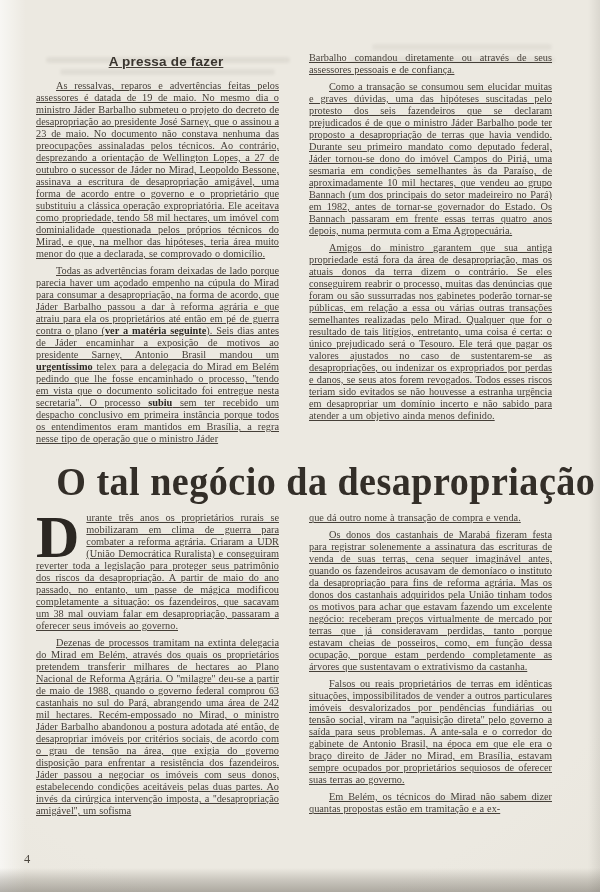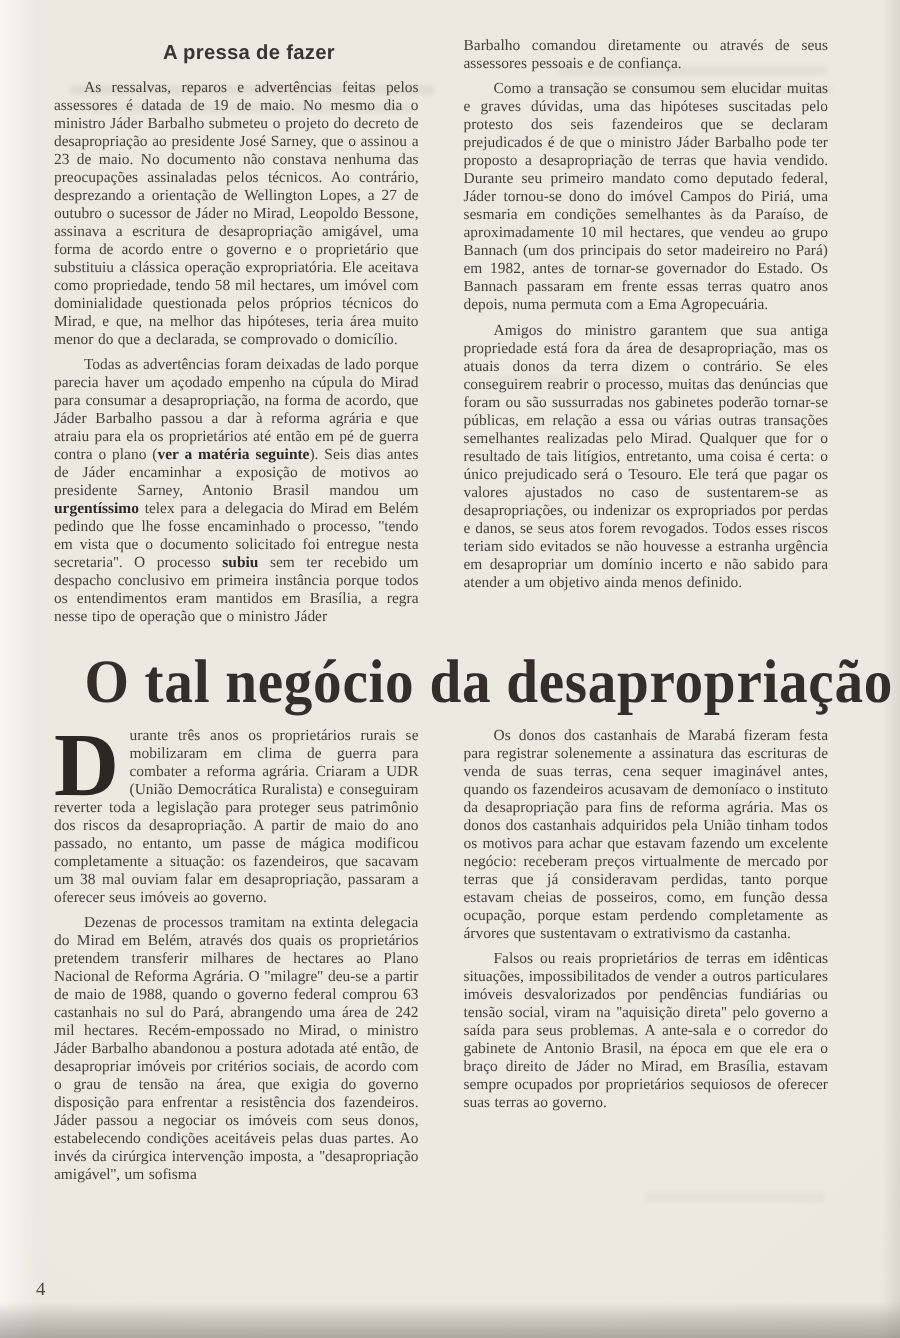--- a/index.html
+++ b/index.html
@@ -8,21 +8,21 @@
     position:relative;width:600px;height:892px;
     background-color:#e8e4db;
     background-image:
       linear-gradient(180deg, rgba(0,0,0,0) 868px, rgba(122,117,107,.30) 880px, rgba(104,99,90,.48) 892px),
       linear-gradient(90deg, rgba(255,255,255,.62) 0px, rgba(255,255,255,0) 26px),
       linear-gradient(270deg, rgba(90,86,78,.12) 0px, rgba(90,86,78,0) 12px),
       radial-gradient(140% 120% at 45% 35%, #ece9e1 55%, #e2ded3 100%);
     font-family:"Liberation Serif", serif;
     color:#453f38;
   }
-  .content{position:absolute;left:36px;top:25px;width:533px;}
+  .content{position:absolute;left:36px;top:52px;width:533px;text-decoration:underline;}
   .cols{display:flex;gap:13px;}
   .col{width:260px;}
   .kicker-title{
     margin:2px 0 10px 0;
     font:bold 13.5px/16px "Liberation Sans", sans-serif;
     letter-spacing:.2px;text-align:center;color:#3a352f;
   }
   p.body{
     margin:0 17px 5px 0;
     font-size:10.3px;line-height:12px;
@@ -90,21 +90,23 @@
     </div>
 
     <h1 class="headline"><span class="headline-text">O tal negócio da desapropriação</span></h1>
 
     <div class="cols">
       <div class="col">
         <p class="body"><span class="dropcap">D</span><span>urante três anos os proprietários rurais se mobilizaram em clima de guerra para combater a reforma agrária. Criaram a UDR (União Democrática Ruralista) e conseguiram reverter toda a legislação para proteger seus patrimônio dos riscos da desapropriação. A partir de maio do ano passado, no entanto, um passe de mágica modificou completamente a situação: os fazendeiros, que sacavam um 38 mal ouviam falar em desapropriação, passaram a oferecer seus imóveis ao governo.</span></p>
         <p class="body indent">Dezenas de processos tramitam na extinta delegacia do Mirad em Belém, através dos quais os proprietários pretendem transferir milhares de hectares ao Plano Nacional de Reforma Agrária. O ''milagre'' deu-se a partir de maio de 1988, quando o governo federal comprou 63 castanhais no sul do Pará, abrangendo uma área de 242 mil hectares. Recém-empossado no Mirad, o ministro Jáder Barbalho abandonou a postura adotada até então, de desapropriar imóveis por critérios sociais, de acordo com o grau de tensão na área, que exigia do governo disposição para enfrentar a resistência dos fazendeiros. Jáder passou a negociar os imóveis com seus donos, estabelecendo condições aceitáveis pelas duas partes. Ao invés da cirúrgica intervenção imposta, a ''desapropriação amigável'', um sofisma</p>
       </div>
       <div class="col">
+        <p class="body">que dá outro nome à transação de compra e venda.</p>
         <p class="body indent">Os donos dos castanhais de Marabá fizeram festa para registrar solenemente a assinatura das escrituras de venda de suas terras, cena sequer imaginável antes, quando os fazendeiros acusavam de demoníaco o instituto da desapropriação para fins de reforma agrária. Mas os donos dos castanhais adquiridos pela União tinham todos os motivos para achar que estavam fazendo um excelente negócio: receberam preços virtualmente de mercado por terras que já consideravam perdidas, tanto porque estavam cheias de posseiros, como, em função dessa ocupação, porque estam perdendo completamente as árvores que sustentavam o extrativismo da castanha.</p>
         <p class="body indent">Falsos ou reais proprietários de terras em idênticas situações, impossibilitados de vender a outros particulares imóveis desvalorizados por pendências fundiárias ou tensão social, viram na ''aquisição direta'' pelo governo a saída para seus problemas. A ante-sala e o corredor do gabinete de Antonio Brasil, na época em que ele era o braço direito de Jáder no Mirad, em Brasília, estavam sempre ocupados por proprietários sequiosos de oferecer suas terras ao governo.</p>
+        <p class="body indent">Em Belém, os técnicos do Mirad não sabem dizer quantas propostas estão em tramitação e a ex-</p>
       </div>
     </div>
 
   </div>
 
   <div class="page-num">4</div>
 </div>
 
 </body></html>

